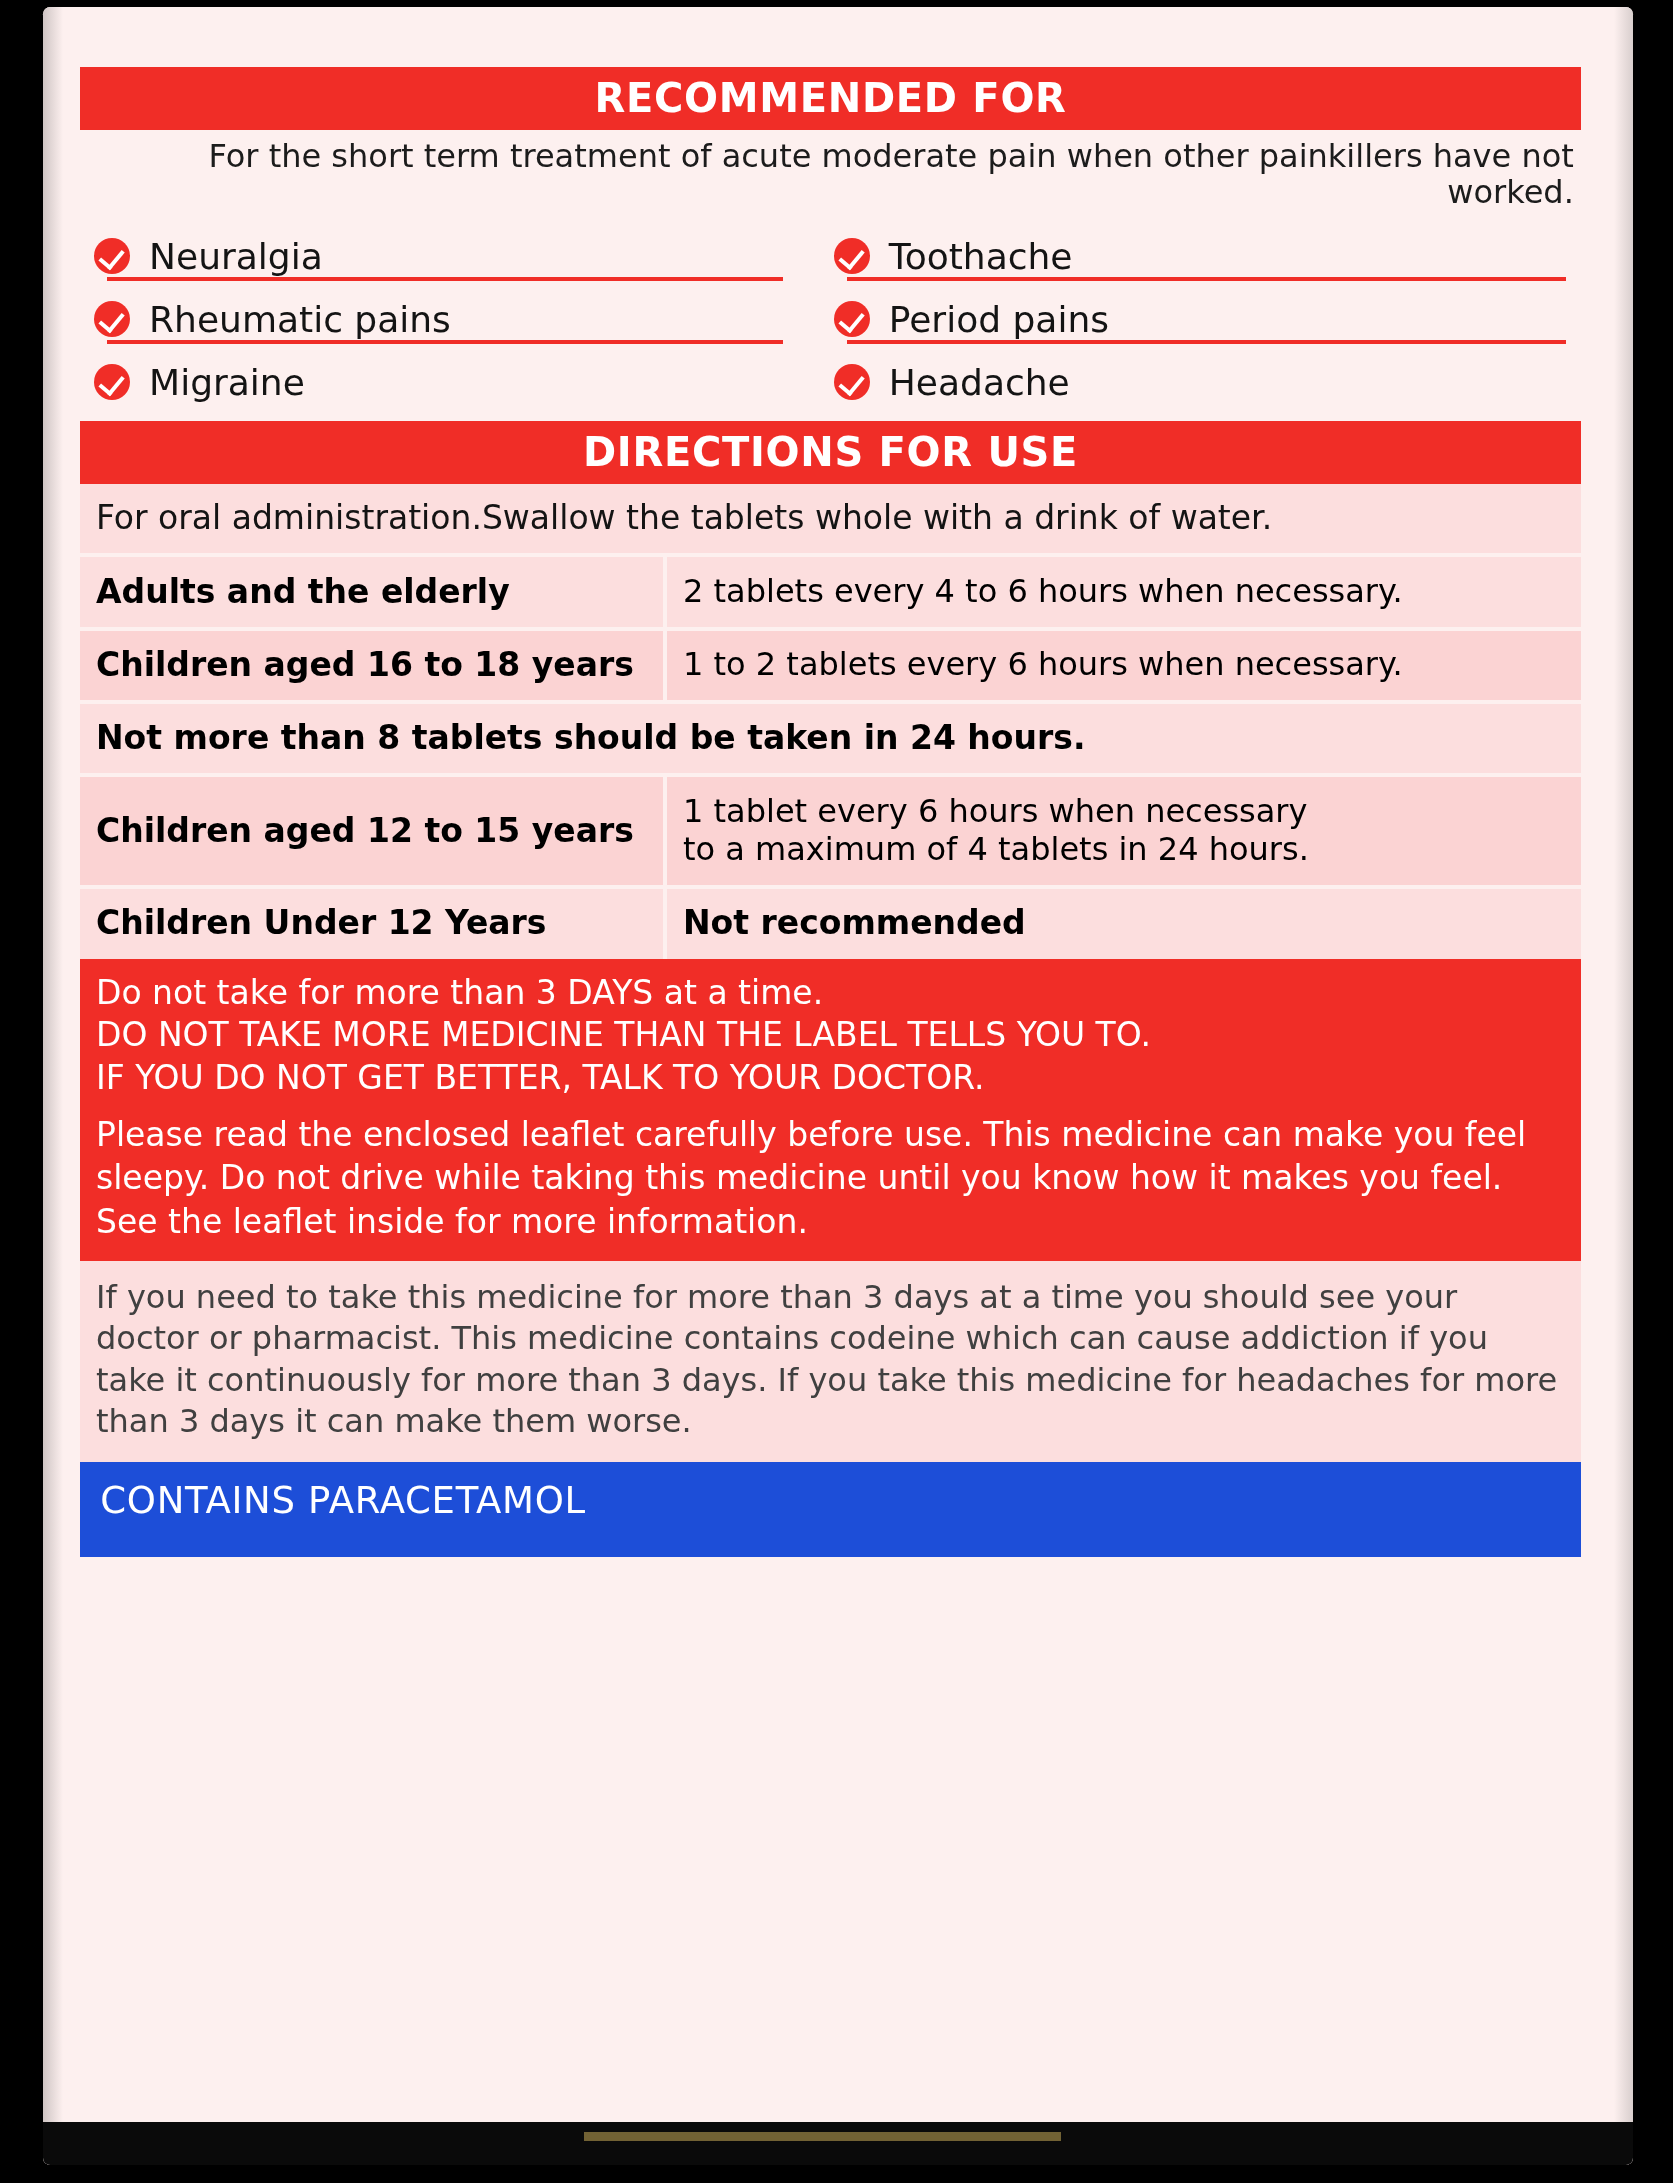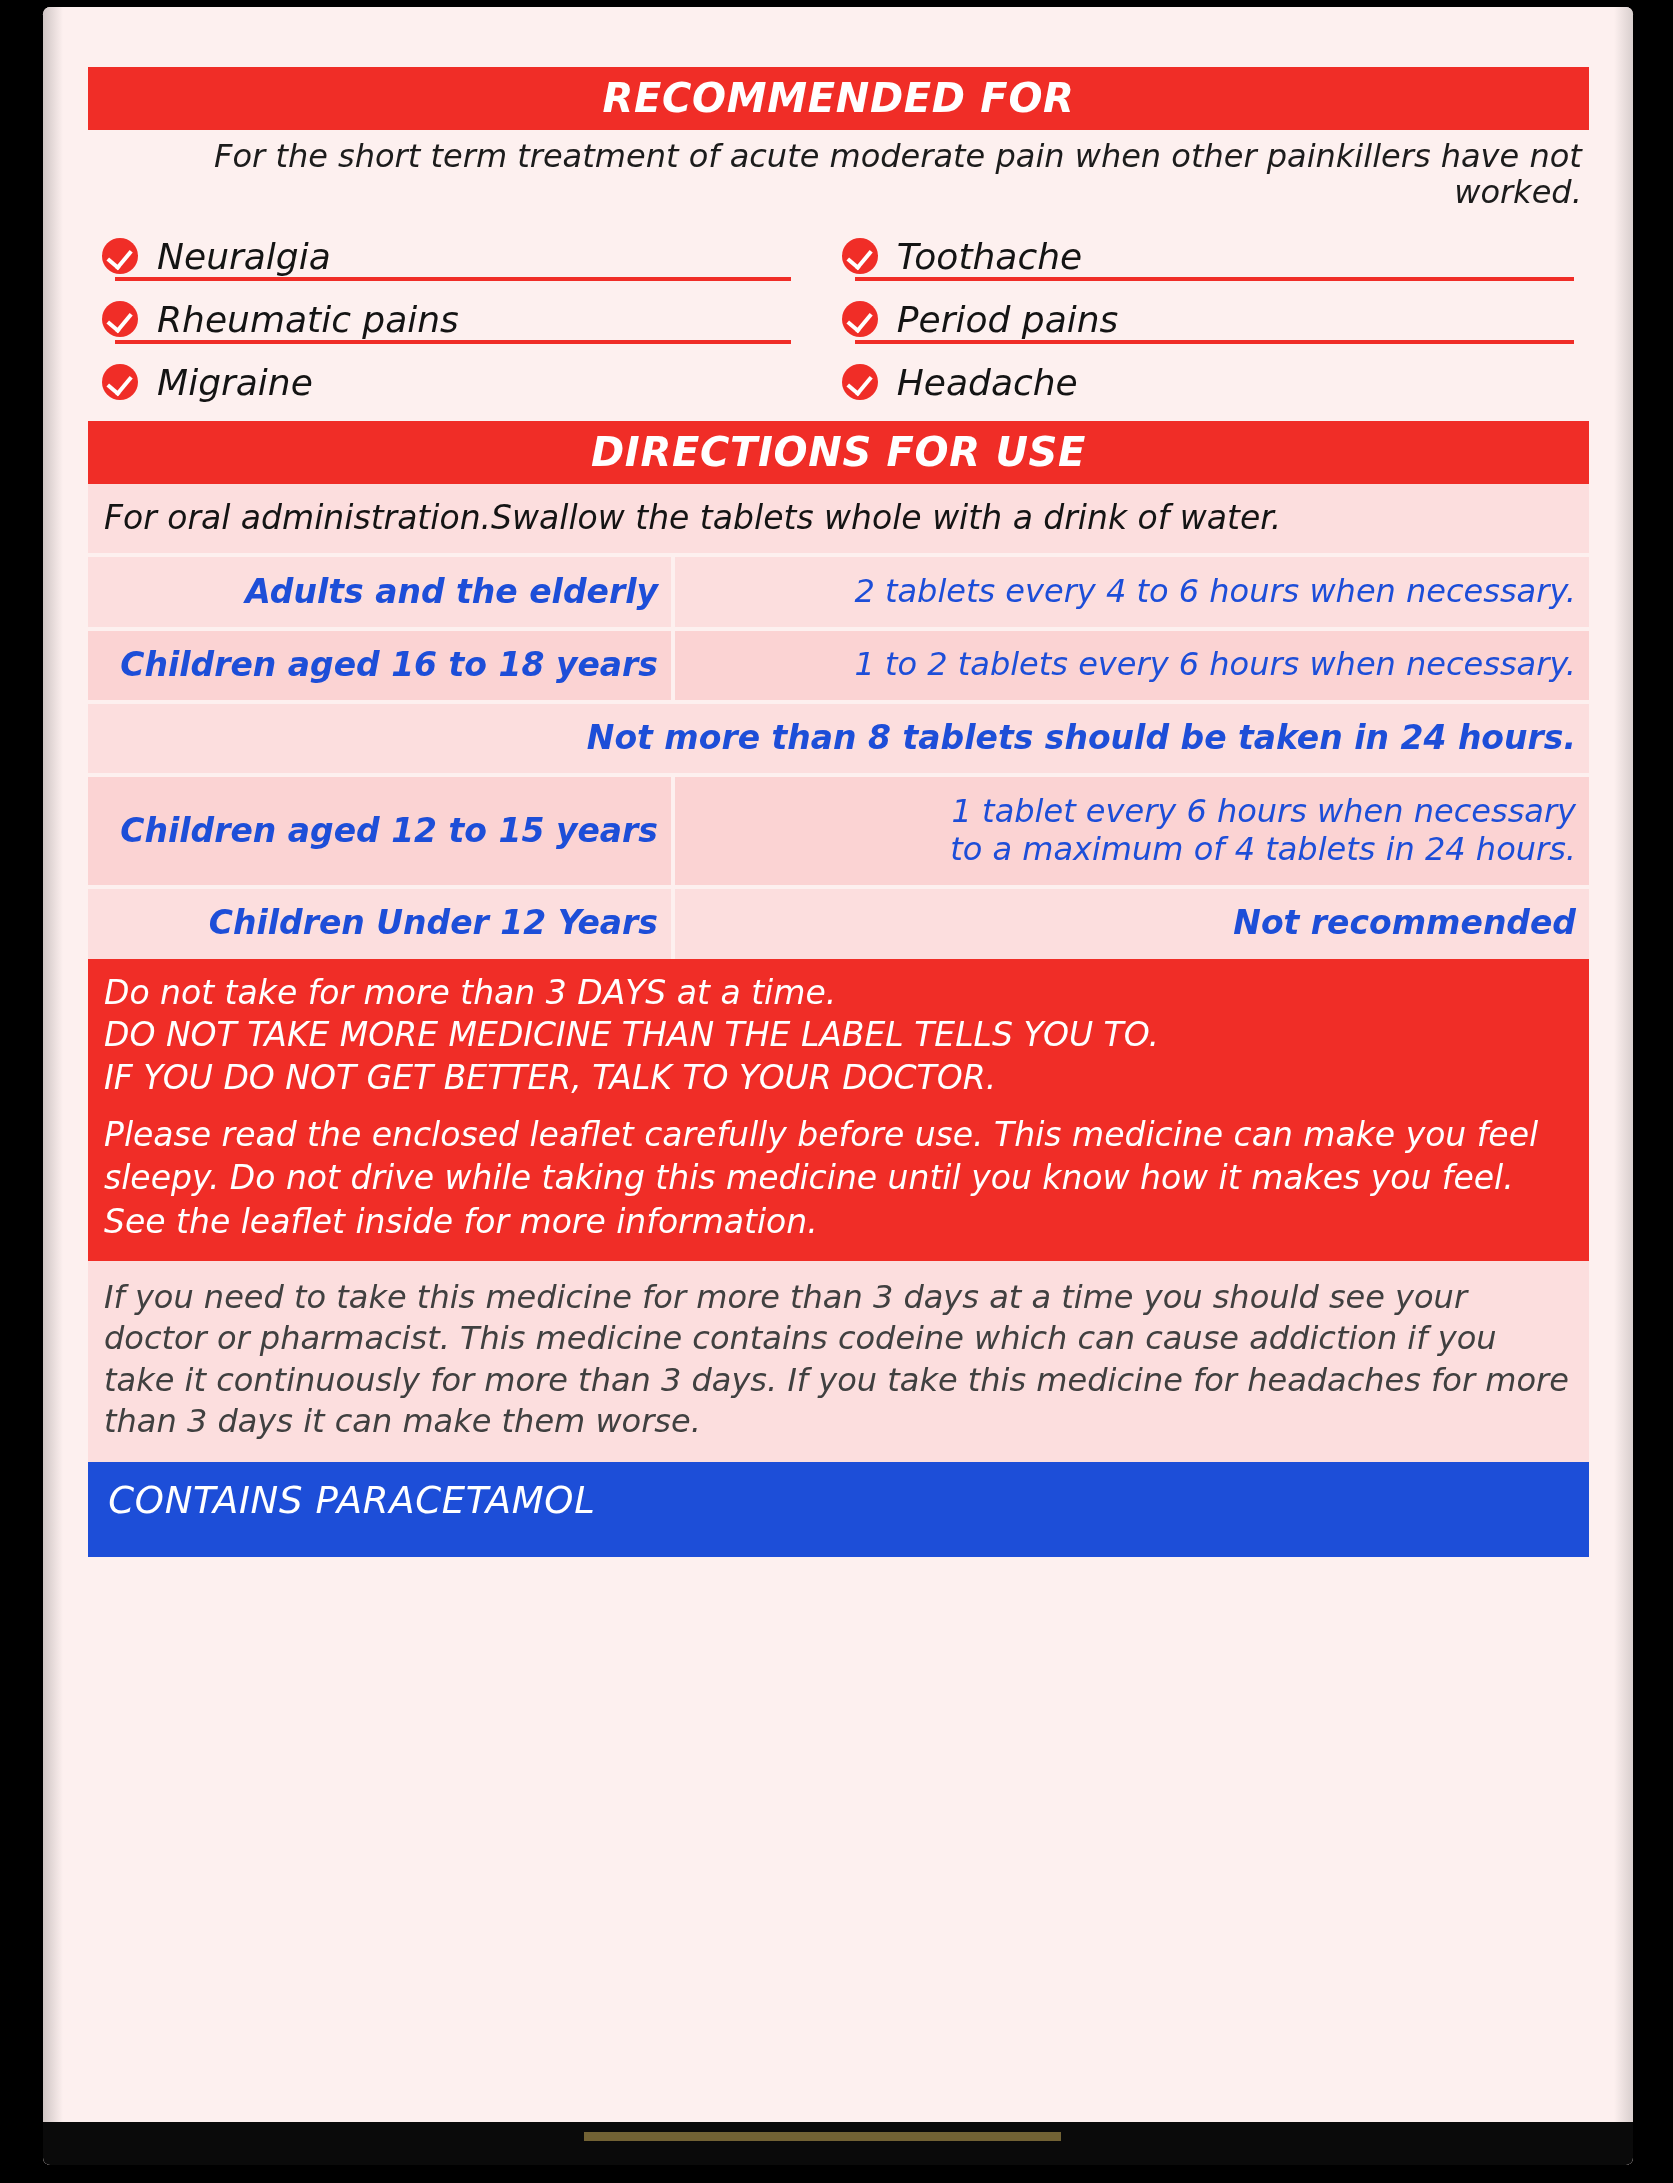--- a/index.html
+++ b/index.html
@@ -50,24 +50,23 @@
   .bottom-strip .tan {
     position: absolute;
     left: 34%; top: 10px;
     width: 30%; height: 8.6px;
     background: #7d6b39;
     opacity: .9;
   }
 
   .content {
     position: absolute;
-    left: 45px;
+    left: 37px;
     top: 60px;
     width: 1501px;
-    font-style: italic;
   }
 
   
   .bar {
     background: #f02d27;
     color: #ffffff;
     text-align: center;
     font-weight: bold;
     letter-spacing: 0.7px;
     font-size: 40px;
@@ -131,23 +130,22 @@
     color: #141414;
     padding: 14.4px 7.2px 16px 16px;
     background: #fcdede;
   }
   .dose-table { width: 100%; border-collapse: collapse; }
   .dose-table tr { background: #fcdede; }
   .dose-table tr.alt { background: #fbd3d3; }
   .dose-table td {
     vertical-align: middle;
     padding: 14.4px 13px 16px 16px;
-    color: #1d4ed8;
+    color: #000000;
     border-top: 4.3px solid #fdf0ef;
-    text-align: right;
   }
   .dose-table td.lbl {
     width: 554px;
     font-weight: bold;
     font-size: 33px;
   }
   .dose-table td.val {
     font-size: 32px;
     line-height: 1.2;
     border-left: 4.3px solid #fdf0ef;

